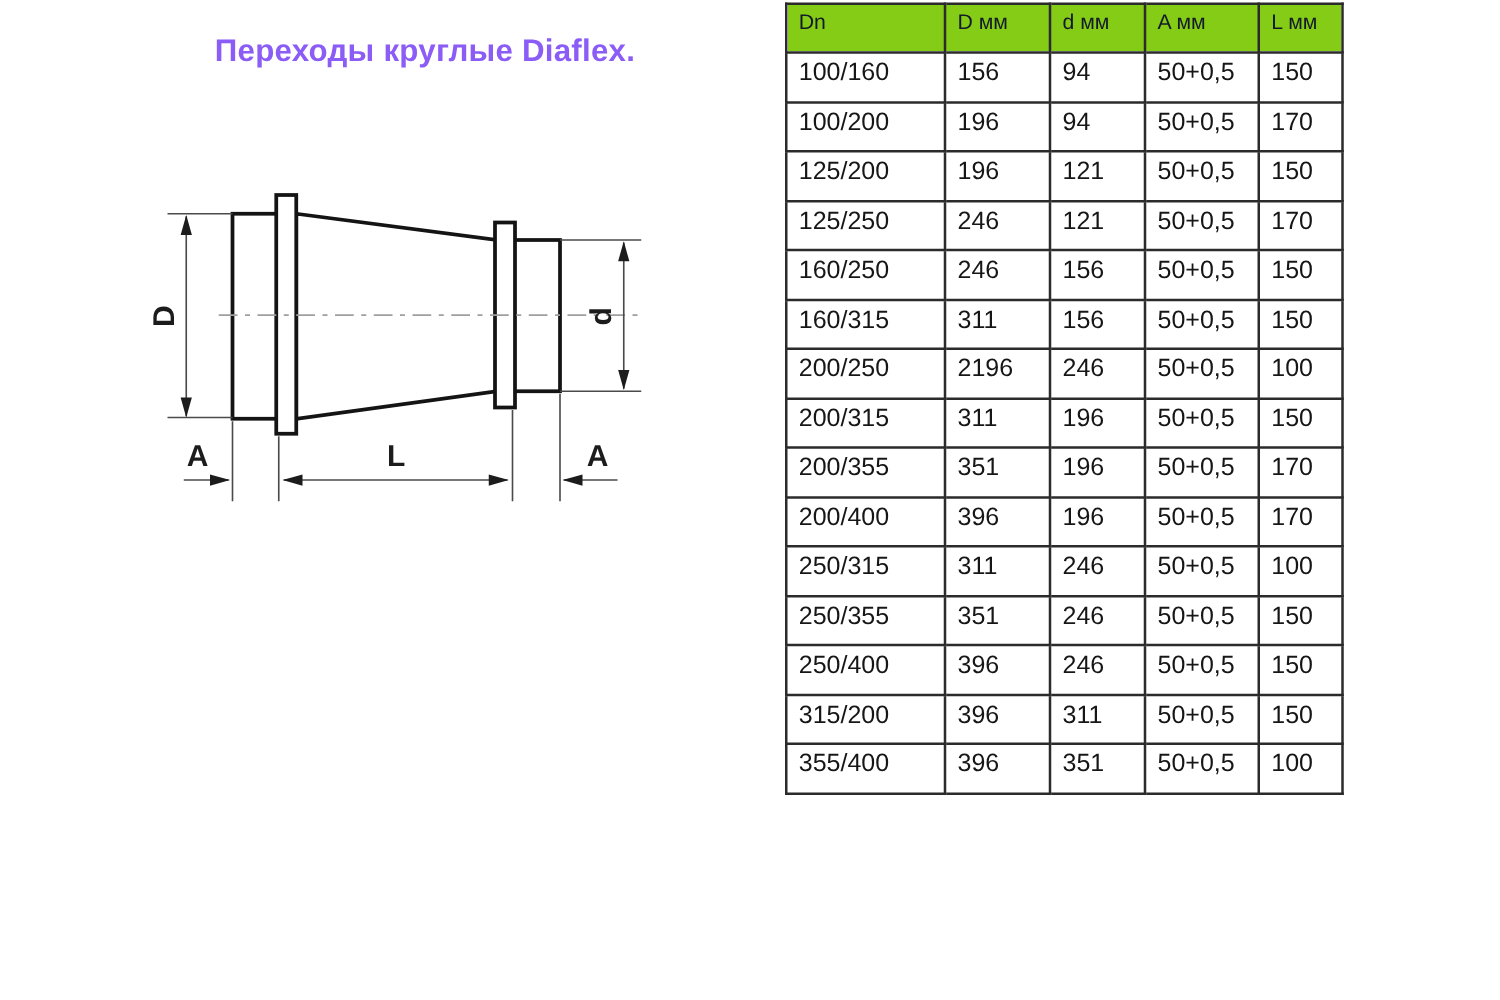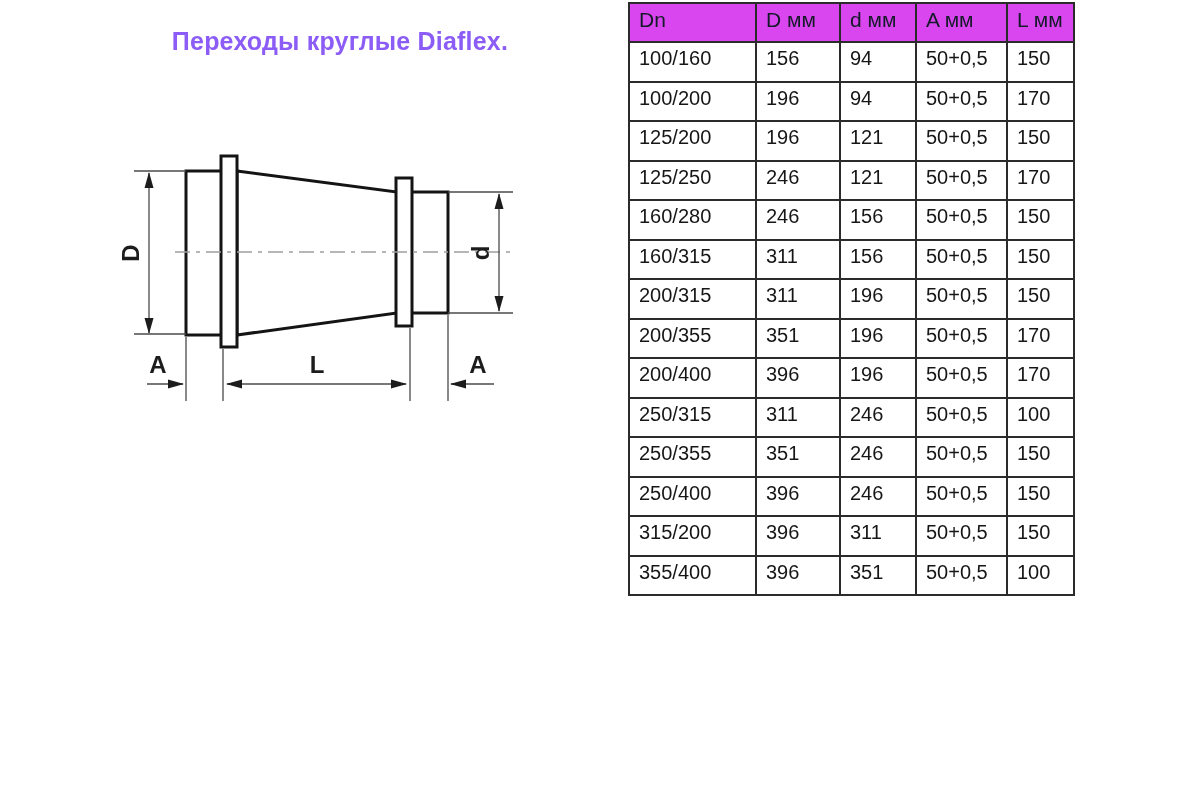--- a/index.html
+++ b/index.html
@@ -16,21 +16,21 @@
   .spec-table-wrap{position:absolute;left:628px;top:2px;width:445px;}
   table.spec{
     border-collapse:collapse;table-layout:fixed;width:445px;
     font-family:"Liberation Sans", sans-serif;
   }
   table.spec th, table.spec td{
     border:2px solid #2b2b2b;vertical-align:top;text-align:left;
     padding:4px 2px 0 9px;overflow:hidden;white-space:nowrap;
   }
   table.spec th{
-    background:#d946ef;font-weight:normal;font-size:21px;height:33px;color:#141a28;
+    background:#84cc16;font-weight:normal;font-size:17px;height:33px;color:#141a28;
   }
   table.spec td{font-size:20px;height:33.5px;color:#161616;}
   .c0{width:127px}.c1{width:84px}.c2{width:76px}.c3{width:91px}.c4{width:67px}
   svg text{font-family:"Liberation Sans", sans-serif;fill:#1c1c1c;}
   svg .dimlabel{font-size:24px;font-weight:600;}
 </style>
 </head>
 <body>
 
 <div class="page-title">Переходы круглые Diaflex.</div>
@@ -133,32 +133,39 @@
           <td>150</td>
         </tr>
         <tr>
           <td>125/250</td>
           <td>246</td>
           <td>121</td>
           <td>50+0,5</td>
           <td>170</td>
         </tr>
         <tr>
-          <td>160/280</td>
+          <td>160/250</td>
           <td>246</td>
           <td>156</td>
           <td>50+0,5</td>
           <td>150</td>
         </tr>
         <tr>
           <td>160/315</td>
           <td>311</td>
           <td>156</td>
           <td>50+0,5</td>
           <td>150</td>
+        </tr>
+        <tr>
+          <td>200/250</td>
+          <td>2196</td>
+          <td>246</td>
+          <td>50+0,5</td>
+          <td>100</td>
         </tr>
         <tr>
           <td>200/315</td>
           <td>311</td>
           <td>196</td>
           <td>50+0,5</td>
           <td>150</td>
         </tr>
         <tr>
           <td>200/355</td>

